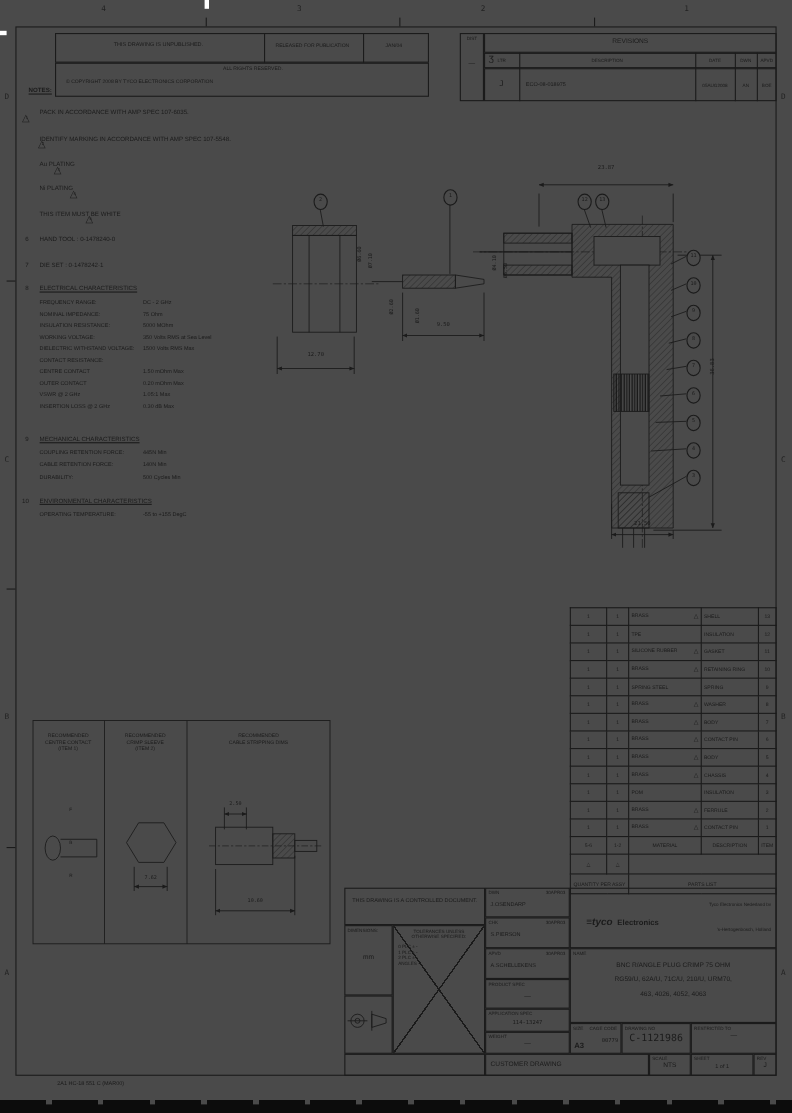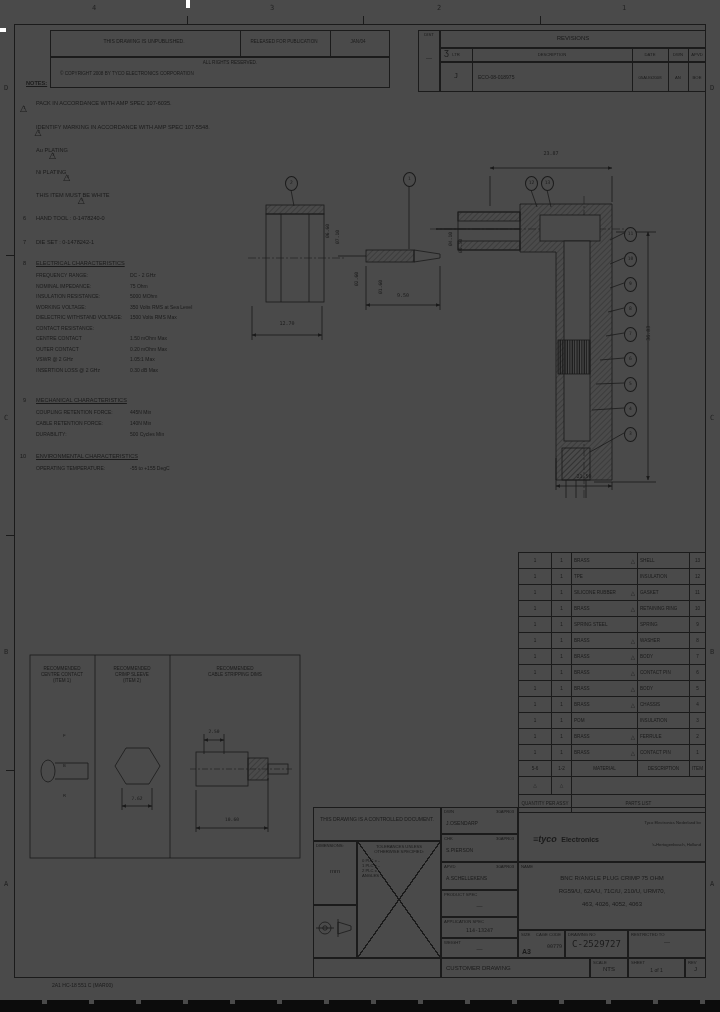--- a/index.html
+++ b/index.html
@@ -505,21 +505,21 @@
     <div class="f6 c" style="margin-top:5px">463, 4026, 4052, 4063</div>
   </div>
   <div class="a bx" style="left:518px;top:930px;width:47px;height:28px">
     <div class="lbl">SIZE</div>
       <div class="dt">CAGE CODE</div>
     <div style="margin-top:9px"><span class="f7 b" style="margin-left:3px">A3</span>
     <span class="f5 mono" style="float:right;margin:3px 2px 0 0">00779</span></div>
   </div>
   <div class="a bx" style="left:565px;top:930px;width:63px;height:28px">
     <div class="lbl">DRAWING NO</div>
-    <div class="f9 c mono" style="margin-top:9px">C-2529727</div>
+    <div class="f9 c mono" style="margin-top:9px">C-1121986</div>
   </div>
   <div class="a bx" style="left:628px;top:930px;width:78px;height:28px">
     <div class="lbl">RESTRICTED TO</div>
     <div class="f6 c" style="margin-top:8px">—</div>
   </div>
   <div class="a bx" style="left:441px;top:958px;width:149px;height:20px">
     <div class="f6" style="margin:6px 0 0 4px">CUSTOMER DRAWING</div>
   </div>
   <div class="a bx" style="left:590px;top:958px;width:38px;height:20px">
     <div class="lbl">SCALE</div>

